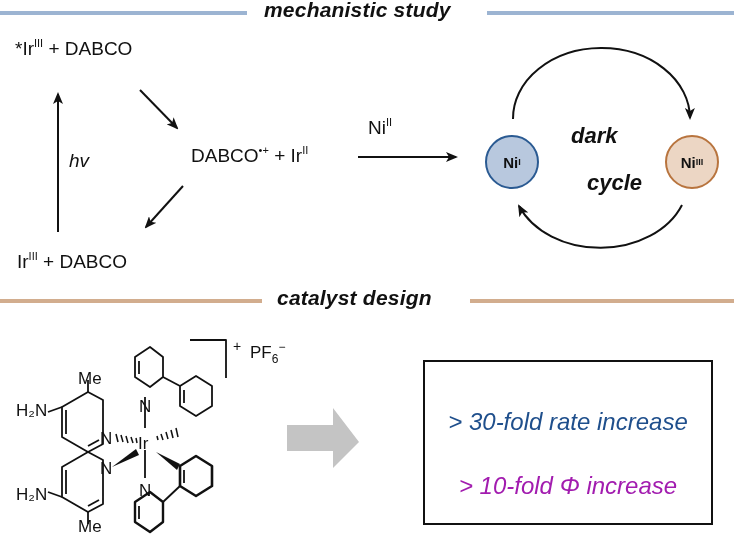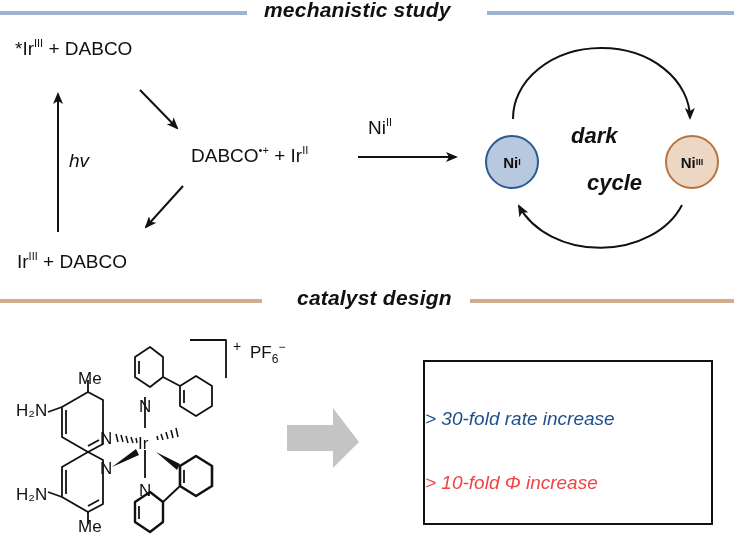--- a/index.html
+++ b/index.html
@@ -6,21 +6,21 @@
   body { width: 734px; height: 548px; position: relative; overflow: hidden; font-family: "Liberation Sans", sans-serif; color: #111; }
   .hdr-line { position: absolute; height: 4px; }
   .hdr-title { position: absolute; font-weight: bold; font-style: italic; font-size: 21px; letter-spacing: 0.2px; white-space: nowrap; }
   .lbl { position: absolute; font-size: 19px; white-space: nowrap; }
   .lbl sup { font-size: 11px; vertical-align: 8px; line-height: 0; }
   .ital { font-style: italic; }
   .cyc { position: absolute; font-weight: bold; font-style: italic; font-size: 22px; white-space: nowrap; }
   .ni-circle { position: absolute; border-radius: 50%; display: flex; align-items: center; justify-content: center; font-weight: bold; font-size: 15px; }
   .ni-circle sup { font-size: 9px; vertical-align: 6px; line-height: 0; }
   .result-box { position: absolute; left: 423px; top: 360px; width: 290px; height: 165px; border: 2px solid #111; box-sizing: border-box; }
-  .result-line { position: absolute; font-style: italic; font-size: 19px; white-space: nowrap; text-align: left; width: 100%; }
+  .result-line { position: absolute; font-style: italic; font-size: 24px; white-space: nowrap; text-align: center; width: 100%; }
   svg { position: absolute; left: 0; top: 0; overflow: visible; }
   .chem text { font-family: "Liberation Sans", sans-serif; font-size: 17px; fill: #111; }
 </style>
 </head>
 <body>
 
 <div class="hdr-line" style="left: 0px; top: 11px; width: 247px; background: rgb(156, 180, 210);"></div>
 <div class="hdr-title" style="left:264px; top:-2px;">mechanistic study</div>
 <div class="hdr-line" style="left: 487px; top: 11px; width: 247px; background: rgb(156, 180, 210);"></div>
 
@@ -57,21 +57,21 @@
   </defs>
   <line x1="58" y1="232" x2="58" y2="94" stroke="#111" stroke-width="2" marker-end="url(#ah)"></line>
   <line x1="140" y1="90" x2="177" y2="128" stroke="#111" stroke-width="2" marker-end="url(#ah)"></line>
   <line x1="183" y1="186" x2="146" y2="227" stroke="#111" stroke-width="2" marker-end="url(#ah)"></line>
   <line x1="358" y1="157" x2="456" y2="157" stroke="#111" stroke-width="2" marker-end="url(#ah)"></line>
   <path d="M513,119 A 88 70 0 0 1 690,118" fill="none" stroke="#111" stroke-width="2" marker-end="url(#ah)"></path>
   <path d="M682,205 A 88 68 0 0 1 519,206" fill="none" stroke="#111" stroke-width="2" marker-end="url(#ah)"></path>
 </svg>
 
 <div class="hdr-line" style="left: 0px; top: 299px; width: 262px; background: rgb(210, 173, 142);"></div>
-<div class="hdr-title" style="left:297px; top:286px;">catalyst design</div>
+<div class="hdr-title" style="left:277px; top:286px;">catalyst design</div>
 <div class="hdr-line" style="left: 470px; top: 299px; width: 264px; background: rgb(210, 173, 142);"></div>
 
 <svg class="chem" width="734" height="548">
   <g stroke="#111" stroke-width="1.8" fill="none" stroke-linejoin="round">
 
     <polyline points="190,340 226,340 226,378"></polyline>
 
     <polygon points="88,392 62,407 62,437 88,452 103,444 103,400"></polygon>
     <line x1="66" y1="410" x2="66" y2="434"></line>
     <line x1="88" y1="446" x2="99" y2="440"></line>
@@ -132,14 +132,14 @@
     <tspan>PF</tspan><tspan dy="5" style="font-size:12px">6</tspan><tspan dy="-12" style="font-size:12px">−</tspan>
   </text>
 </svg>
 
 <svg width="734" height="548">
   <polygon id="block-arrow" points="287,425 333,425 333,408 359,442 333,468 333,451 287,451" fill="#c4c4c4"></polygon>
 </svg>
 
 <div class="result-box">
   <div class="result-line" id="res1" style="top: 46px; color: rgb(31, 79, 140);">&gt; 30-fold rate increase</div>
-  <div class="result-line" id="res2" style="top: 110px; color: #ef4444;">&gt; 10-fold Φ increase</div>
+  <div class="result-line" id="res2" style="top: 110px; color: #a21caf;">&gt; 10-fold Φ increase</div>
 </div>
 
 </body></html>

